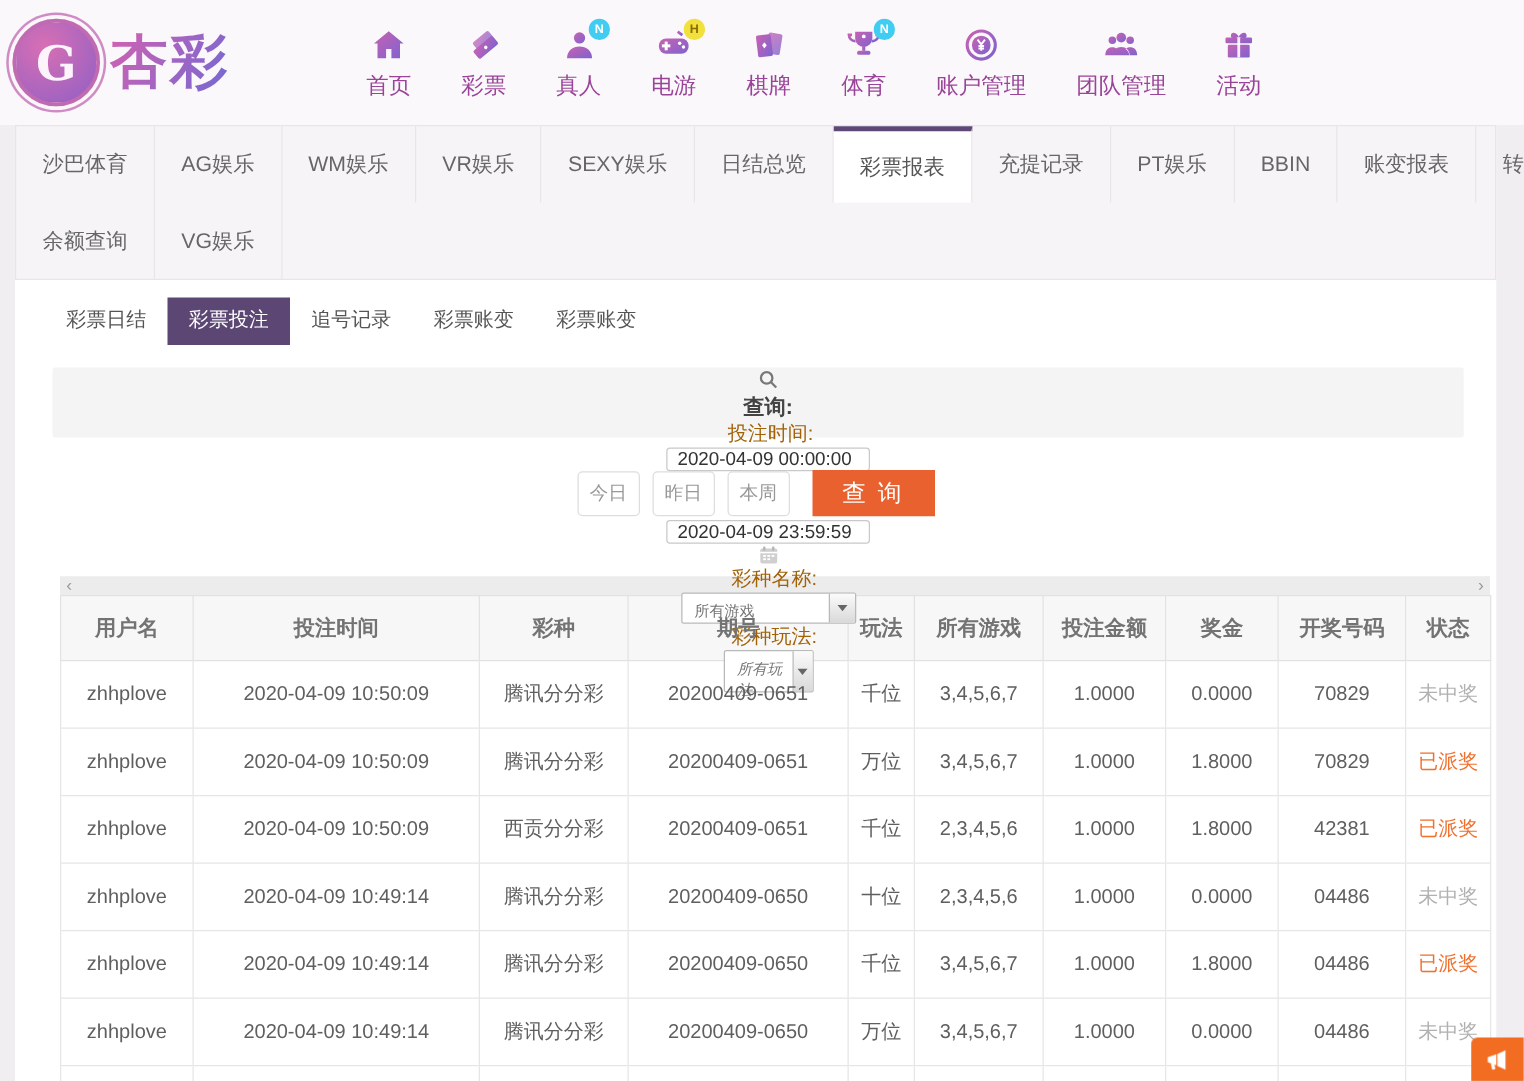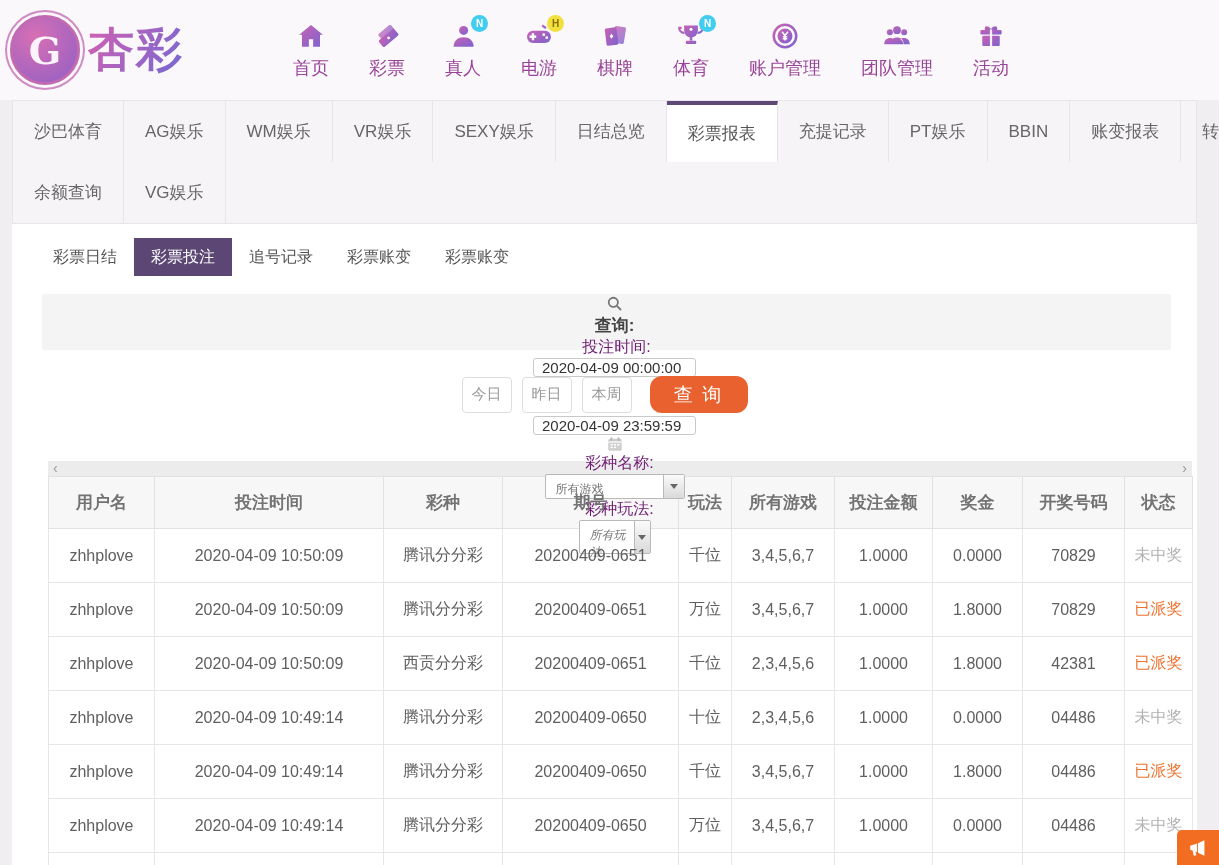--- a/index.html
+++ b/index.html
@@ -39,40 +39,40 @@
   .tab.active { background:#fff; border-top:4px solid #5e4878; line-height:57px; color:#555; }
 
   
   .subtabs { display:flex; margin:14px 0 0 24px; }
   .subtab { height:38px; line-height:38px; padding:0 17px; font-size:16px; color:#555; cursor:pointer;text-align:center; }
   .subtab.active { background:#5c4673; color:#fff; }
 
   
   .filterbar { margin:18px 26px 0 30px; height:56px; background:#f4f4f4; border-radius:2px;
     display:flex; align-items:center; padding-left:16px;flex-direction:column; }
-  .filterbar .lbl { font-size:16px; color:#701a75; margin:0 6px 0 10px; white-space:nowrap; }
+  .filterbar .lbl { font-size:16px; color:#a16207; margin:0 6px 0 10px; white-space:nowrap; }
   .filterbar .lbl-strong { font-size:17px; color:#444; font-weight:bold; margin:0 4px; }
   .txt-input { width:163px; height:33px; border:1px solid #c9c9c9; border-radius:3px; background:#fff;
     font-size:15px; color:#333; padding:0 8px; font-family:inherit; }
   .cal { width:18px; height:18px; margin:0 4px; cursor:pointer; }
   .fake-select { display:flex; height:34px; border:1px solid #b9b9b9; border-radius:2px; background:#fff;
     cursor:pointer; align-items:stretch; }
   .fake-select .sel-text { font-size:12px; color:#737373; padding:6px 8px 0 10px; }
   .sel-btn { width:21px; background:linear-gradient(#fbfbfb,#d9d9d9); border-left:1px solid #b9b9b9;
     display:flex; align-items:center; justify-content:center; margin-left:auto; }
   .caret { width:0; height:0; border-left:4px solid transparent; border-right:4px solid transparent;
     border-top:5px solid #666; }
   .sel-name { width:140px; }
   .sel-play { width:72px;font-style:italic; }
 
   
   .btnrow { display:flex; justify-content:center; align-items:center; gap:10px; margin-top:26px; }
   .quick-btn { width:50px; height:36px; background:#fff; border:1px solid #ddd; border-radius:4px;
     color:#999; font-size:15px; cursor:pointer; font-family:inherit; }
-  .search-btn { width:98px; height:37px; background:#e9612e; border:none; border-radius:12px;
+  .search-btn { width:98px; height:37px; background:#e9612e; border:none; border-radius:0;
     color:#fff; font-size:19px; cursor:pointer; font-family:inherit; letter-spacing:2px; }
 
   
   .hscroll { width:1144px; margin:48px 0 0 36px; height:15px; background:#ececec;
     display:flex; justify-content:space-between; align-items:center; padding:0 5px; }
   .hscroll span { font-size:14px; color:#999; line-height:13px; cursor:pointer; }
 
   
   table.bets { width:1144px; margin-left:36px; border-collapse:collapse; table-layout:fixed; }
   .bets th { height:52px; background:#f7f7f7; border:1px solid #e2e2e2; font-size:17px; color:#737373;

